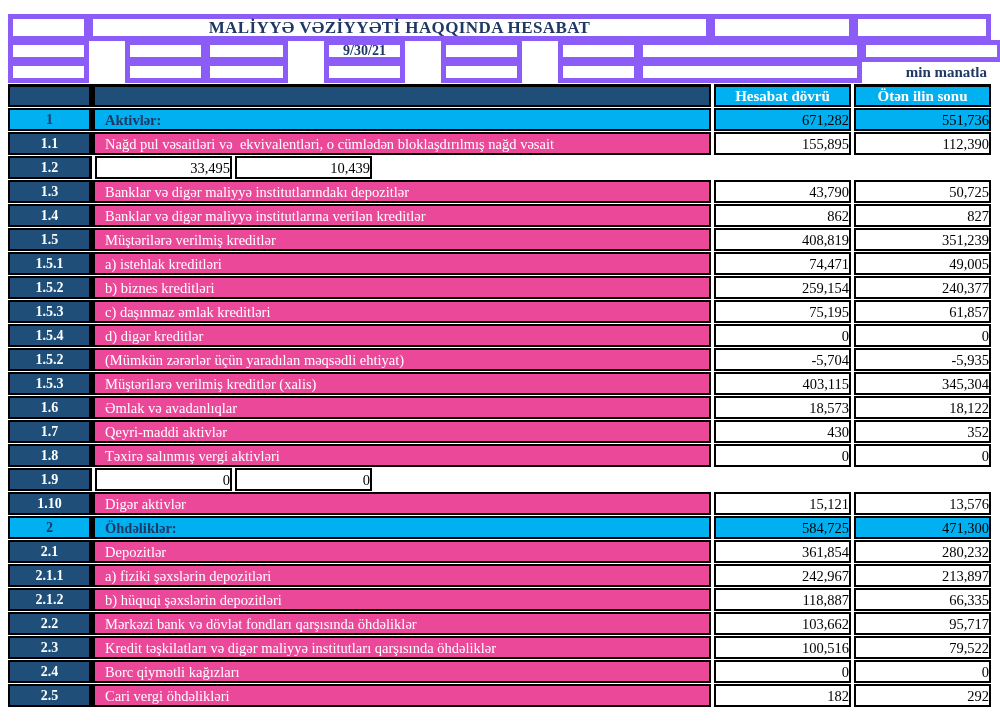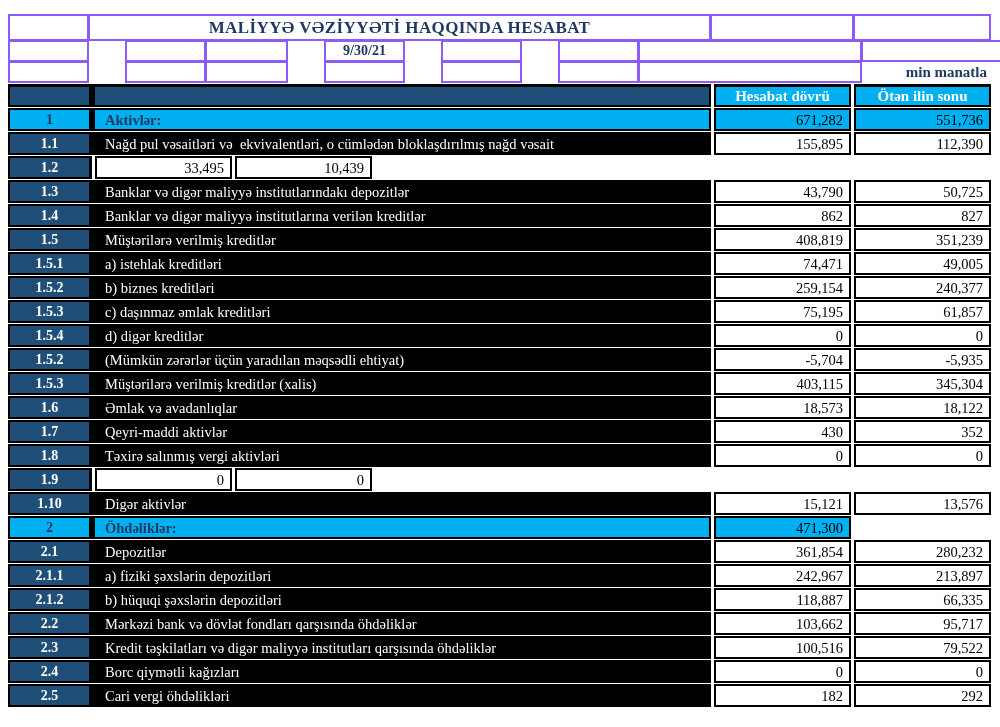--- a/index.html
+++ b/index.html
@@ -7,21 +7,21 @@
     width:1000px;height:727px;background:#ffffff;
     font-family:"Liberation Serif","DejaVu Serif",serif;
     position:relative;overflow:hidden;
   }
   .page{position:absolute;left:8px;top:14px;width:983px;}
 
   
   .topgrid{width:983px;}
   .g-row{display:flex;}
   .g-cell{
-    box-sizing:border-box;border:2px solid #8b5cf6;background:#fff;
+    box-sizing:border-box;border:5px solid #8b5cf6;background:#fff;
     height:100%;flex:0 0 auto;margin-left:-1px;
   }
   .g-row{margin-top:-1px;}
   .g-row-a{height:27px;}
   .g-row-b,.g-row-c{height:22px;}
   .g-cell:first-child{margin-left:0;}
   .g-row-a{margin-top:0;}
   .title-cell{
     display:flex;align-items:center;justify-content:center;
     color:#1f3864;font-weight:bold;font-size:17px;letter-spacing:.4px;
@@ -43,26 +43,26 @@
   .trow{display:flex;margin-top:1px;}
   .cell{
     box-sizing:border-box;border:2px solid #000;height:23px;
     font-size:14.5px;line-height:18px;display:flex;align-items:center;
   }
   .code{
     width:84px;border-right:3px solid #000;background:#1f4e79;color:#ffffff;
     font-weight:bold;justify-content:center;font-size:14px;
   }
   .desc{
-    width:619px;border-left:3px solid #000;background:#000000;color:#ffffff;
+    width:619px;border-left:3px solid #000;background:#ec4899;color:#ffffff;
     padding-left:10px;white-space:pre;overflow:hidden;
   }
   .val{
     width:137px;margin-left:3px;background:#ffffff;color:#000000;
-    justify-content:flex-end;padding-right:6px;
+    justify-content:flex-end;
   }
   
   .trow.section .code{background:#00b0f0;color:#1f3864;}
   .trow.section .desc{background:#00b0f0;color:#1f3864;font-weight:bold;}
   .trow.section .val{background:#00b0f0;color:#000;}
   
   .trow.thead{margin-top:0;}
   .trow.thead .cell{border-top-width:3px;}
   .trow.thead .code,.trow.thead .desc{background:#1f4e79;}
   .trow.thead .val{
@@ -208,20 +208,21 @@
         </div>
         <div class="trow data">
           <div class="cell code">1.10</div>
           <div class="cell desc">Digər aktivlər</div>
           <div class="cell val">15,121</div>
           <div class="cell val">13,576</div>
         </div>
         <div class="trow section">
           <div class="cell code">2</div>
           <div class="cell desc">Öhdəliklər:</div>
+          <div class="cell val">584,725</div>
           <div class="cell val">471,300</div>
         </div>
         <div class="trow data">
           <div class="cell code">2.1</div>
           <div class="cell desc">Depozitlər</div>
           <div class="cell val">361,854</div>
           <div class="cell val">280,232</div>
         </div>
         <div class="trow data">
           <div class="cell code">2.1.1</div>

